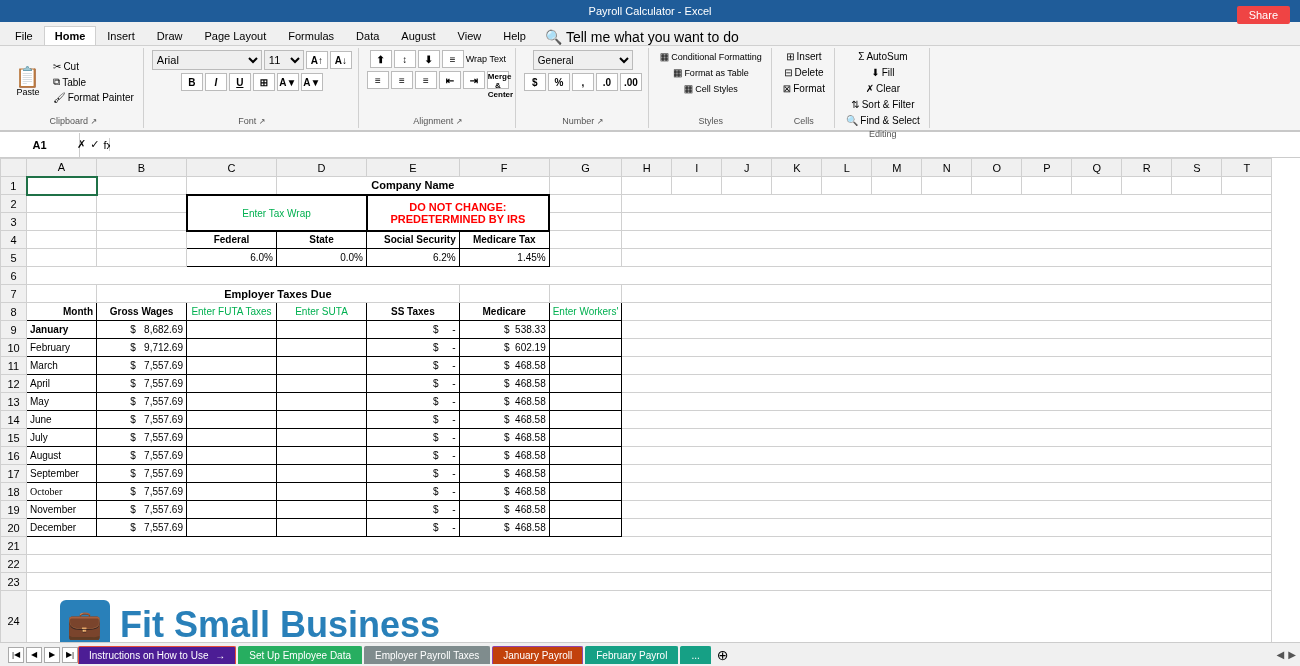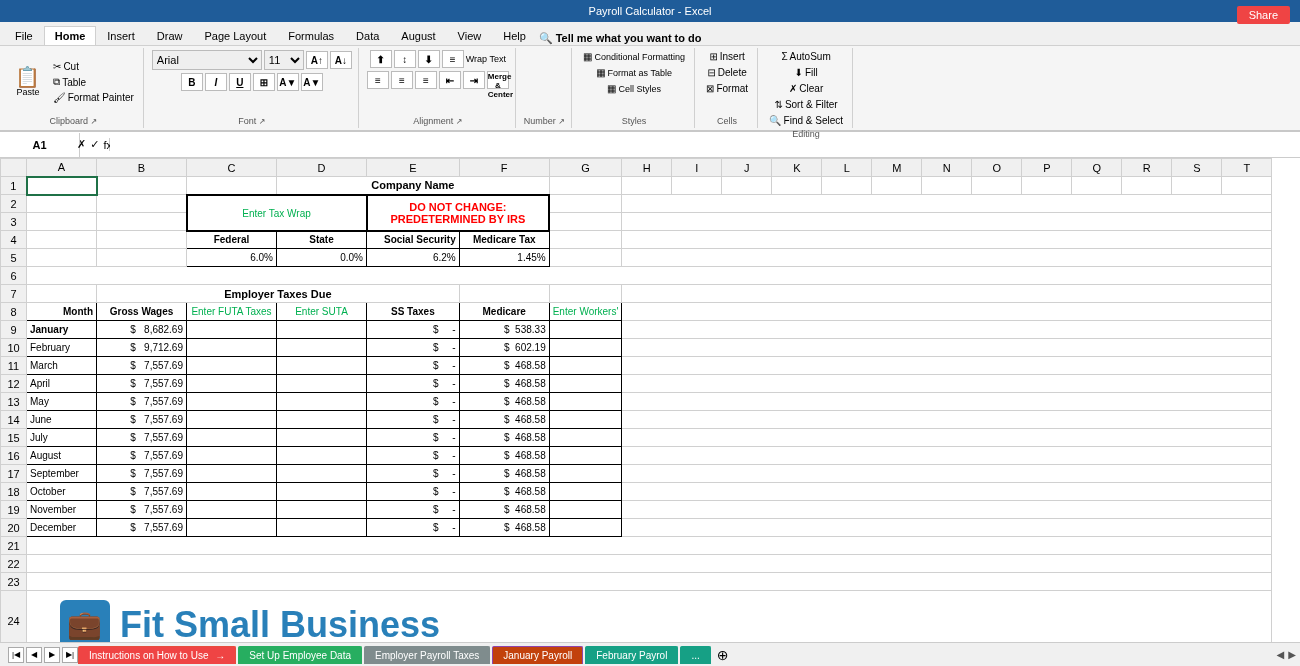--- a/index.html
+++ b/index.html
@@ -53,21 +53,21 @@
     .col-G { width: 60px; }
     .col-H { width: 50px; }
     .col-other { width: 50px; }
 
     .company-name { font-weight: bold; font-size: 12px; text-align: center; }
     .header-green { color: #00b050; font-size: 10px; text-align: center; }
 
     
     .tab-bar { height: 24px; background: #f0f0f0; border-top: 1px solid #ccc; display: flex; align-items: center; padding: 0 4px; gap: 0; }
     .sheet-tab { padding: 3px 10px; font-size: 10px; border: 1px solid #aaa; border-bottom: none; border-radius: 2px 2px 0 0; cursor: pointer; margin-right: 2px; }
-    .sheet-tab.red { background: #ef4444; color: white; border-color: #e74c3c; }
+    .sheet-tab.red { background: #4c1d95; color: white; border-color: #e74c3c; }
     .sheet-tab.green { background: #27ae60; color: white; border-color: #27ae60; }
     .sheet-tab.blue-light { background: #7f8c8d; color: white; border-color: #7f8c8d; }
     .sheet-tab.purple { background: #c2410c; color: white; border-color: #8e44ad; text-align: right; }
     .sheet-tab.teal { background: #16a085; color: white; border-color: #16a085; }
     .tab-add-btn { width: 20px; height: 20px; display: flex; align-items: center; justify-content: center; cursor: pointer; font-size: 14px; }
     .tab-nav { display: flex; align-items: center; gap: 2px; margin-left: 4px; }
     .tab-nav-btn { width: 16px; height: 16px; border: 1px solid #aaa; background: #fff; display: flex; align-items: center; justify-content: center; font-size: 8px; cursor: pointer; }
 
     
     .logo-area { display: flex; align-items: center; gap: 10px; padding: 8px 0 0 30px; }
@@ -89,21 +89,21 @@
   <div class="ribbon-tab">File</div>
   <div class="ribbon-tab active">Home</div>
   <div class="ribbon-tab">Insert</div>
   <div class="ribbon-tab">Draw</div>
   <div class="ribbon-tab">Page Layout</div>
   <div class="ribbon-tab">Formulas</div>
   <div class="ribbon-tab">Data</div>
   <div class="ribbon-tab">August</div>
   <div class="ribbon-tab">View</div>
   <div class="ribbon-tab">Help</div>
-  <span style="margin-left:2px;font-size:11px;cursor:pointer;font-weight:bold;">🔍 Tell me what you want to do</span>
+  <span style="margin-left:8px;font-size:14px;cursor:pointer;">🔍 Tell me what you want to do</span>
 </div>
 
 <div class="ribbon">
 
   <div class="ribbon-group">
     <div class="ribbon-group-content">
       <div class="ribbon-btn-large">
         <span class="icon">📋</span>
         <span>Paste</span>
       </div>
@@ -164,20 +164,32 @@
         <button class="format-btn">≡</button>
         <button class="format-btn">⇤</button>
         <button class="format-btn">⇥</button>
         <button class="format-btn" style="font-size:8px;">Merge &amp; Center</button>
       </div>
     </div>
     <div class="ribbon-group-label">Alignment <span style="font-size:8px;">↗</span></div>
   </div>
 
   <div class="ribbon-group">
+    <div class="ribbon-group-content" style="flex-direction:column;gap:3px;">
+      <select class="number-format-select">
+        <option>General</option>
+      </select>
+      <div class="format-row">
+        <button class="format-btn">$</button>
+        <button class="format-btn">%</button>
+        <button class="format-btn">,</button>
+        <button class="format-btn">.0</button>
+        <button class="format-btn">.00</button>
+      </div>
+    </div>
     <div class="ribbon-group-label">Number <span style="font-size:8px;">↗</span></div>
   </div>
 
   <div class="ribbon-group">
     <div class="ribbon-group-content" style="flex-direction:column;gap:3px;">
       <div class="ribbon-btn-small">
         <span>▦</span>
         <span style="font-size:9px;">Conditional Formatting</span>
       </div>
       <div class="ribbon-btn-small">
@@ -470,21 +482,21 @@
             <td style="border:1px solid #000;font-size:10px;text-align:right;">$ &nbsp;&nbsp;7,557.69</td>
             <td style="border:1px solid #000;"></td>
             <td style="border:1px solid #000;"></td>
             <td style="border:1px solid #000;font-size:10px;text-align:right;">$ &nbsp;&nbsp;&nbsp;&nbsp;-</td>
             <td style="border:1px solid #000;font-size:10px;text-align:right;">$ &nbsp;468.58</td>
             <td style="border:1px solid #000;"></td>
             <td colspan="13"></td>
           </tr>
           <tr>
             <td class="row-num">18</td>
-            <td style="border:1px solid #000;font-size:10px;">October</td>
+            <td style="border:1px solid #000;font-size:10px;font-family:Liberation Serif, serif;">October</td>
             <td style="border:1px solid #000;font-size:10px;text-align:right;">$ &nbsp;&nbsp;7,557.69</td>
             <td style="border:1px solid #000;"></td>
             <td style="border:1px solid #000;"></td>
             <td style="border:1px solid #000;font-size:10px;text-align:right;">$ &nbsp;&nbsp;&nbsp;&nbsp;-</td>
             <td style="border:1px solid #000;font-size:10px;text-align:right;">$ &nbsp;468.58</td>
             <td style="border:1px solid #000;"></td>
             <td colspan="13"></td>
           </tr>
           <tr>
             <td class="row-num">19</td>

